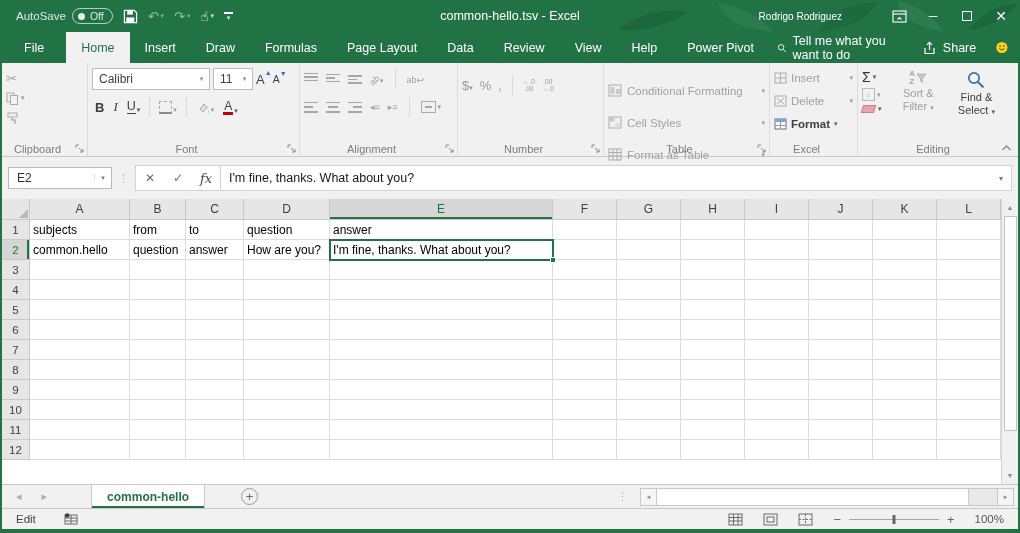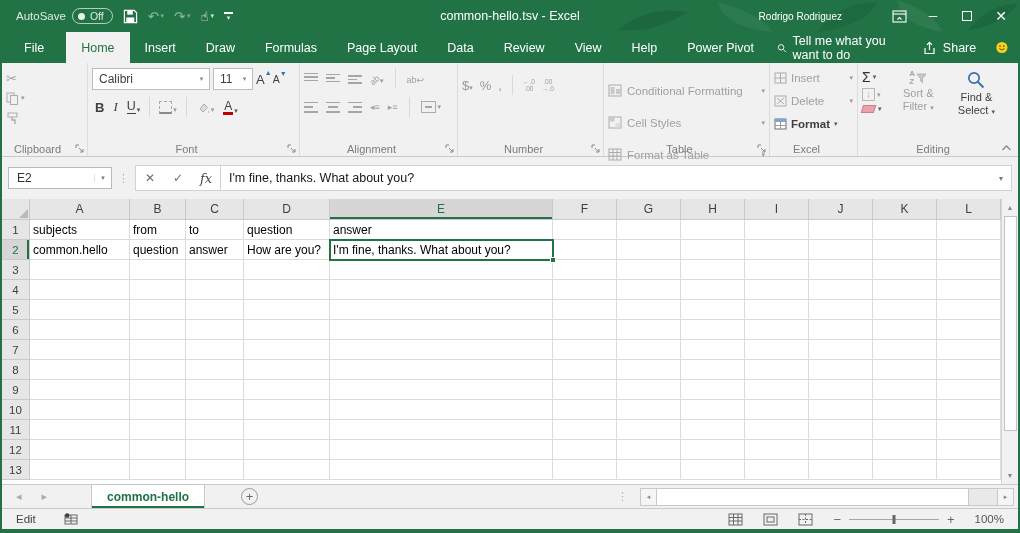--- a/index.html
+++ b/index.html
@@ -707,35 +707,20 @@
           <div class="cell" style="width: 64px;"></div>
           <div class="cell" style="width: 64px;"></div>
           <div class="cell" style="width: 64px;"></div>
           <div class="cell" style="width: 64px;"></div>
           <div class="cell" style="width: 64px;"></div>
           <div class="cell" style="width: 64px;"></div>
           <div class="cell" style="width: 64px;"></div>
         </div>
         <div class="grow">
           <div class="rowh">12</div>
-          <div class="cell" style="width: 100px;"></div>
-          <div class="cell" style="width: 56px;"></div>
-          <div class="cell" style="width: 58px;"></div>
-          <div class="cell" style="width: 86px;"></div>
-          <div class="cell" style="width: 223px;"></div>
-          <div class="cell" style="width: 64px;"></div>
-          <div class="cell" style="width: 64px;"></div>
-          <div class="cell" style="width: 64px;"></div>
-          <div class="cell" style="width: 64px;"></div>
-          <div class="cell" style="width: 64px;"></div>
-          <div class="cell" style="width: 64px;"></div>
-          <div class="cell" style="width: 64px;"></div>
-        </div>
-        <div class="grow">
-          <div class="rowh">13</div>
           <div class="cell" style="width: 100px;"></div>
           <div class="cell" style="width: 56px;"></div>
           <div class="cell" style="width: 58px;"></div>
           <div class="cell" style="width: 86px;"></div>
           <div class="cell" style="width: 223px;"></div>
           <div class="cell" style="width: 64px;"></div>
           <div class="cell" style="width: 64px;"></div>
           <div class="cell" style="width: 64px;"></div>
           <div class="cell" style="width: 64px;"></div>
           <div class="cell" style="width: 64px;"></div>

